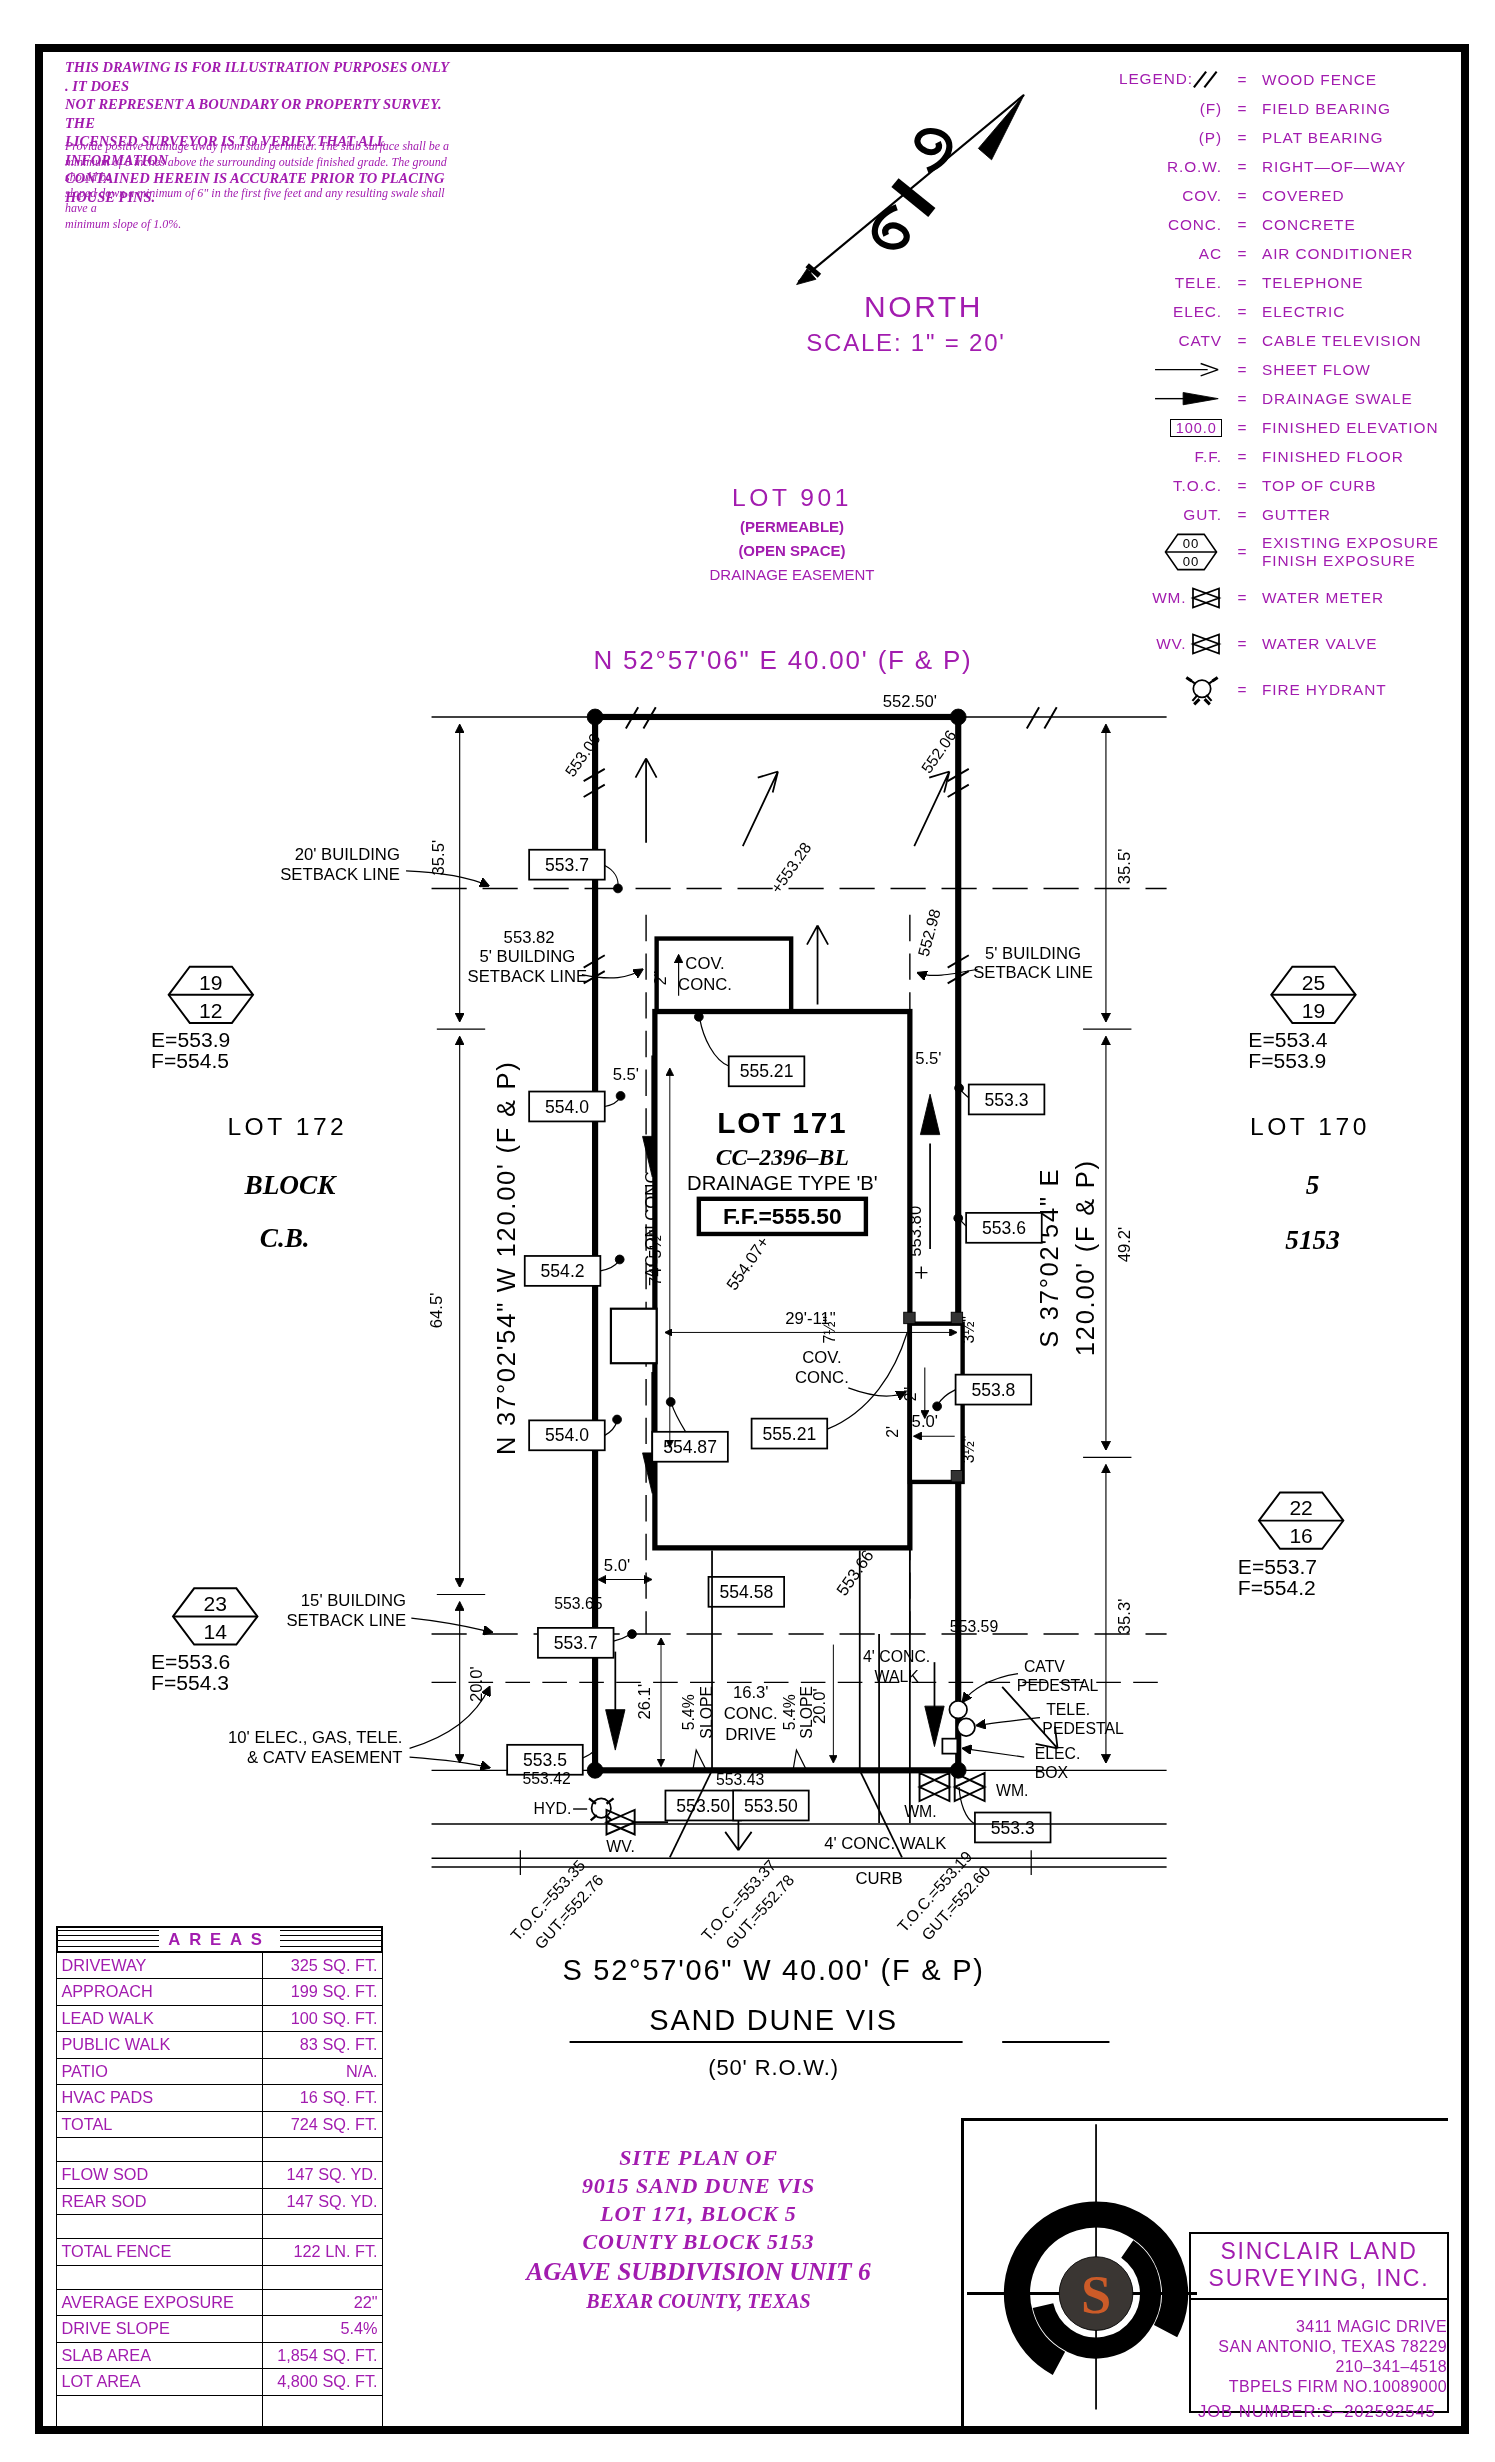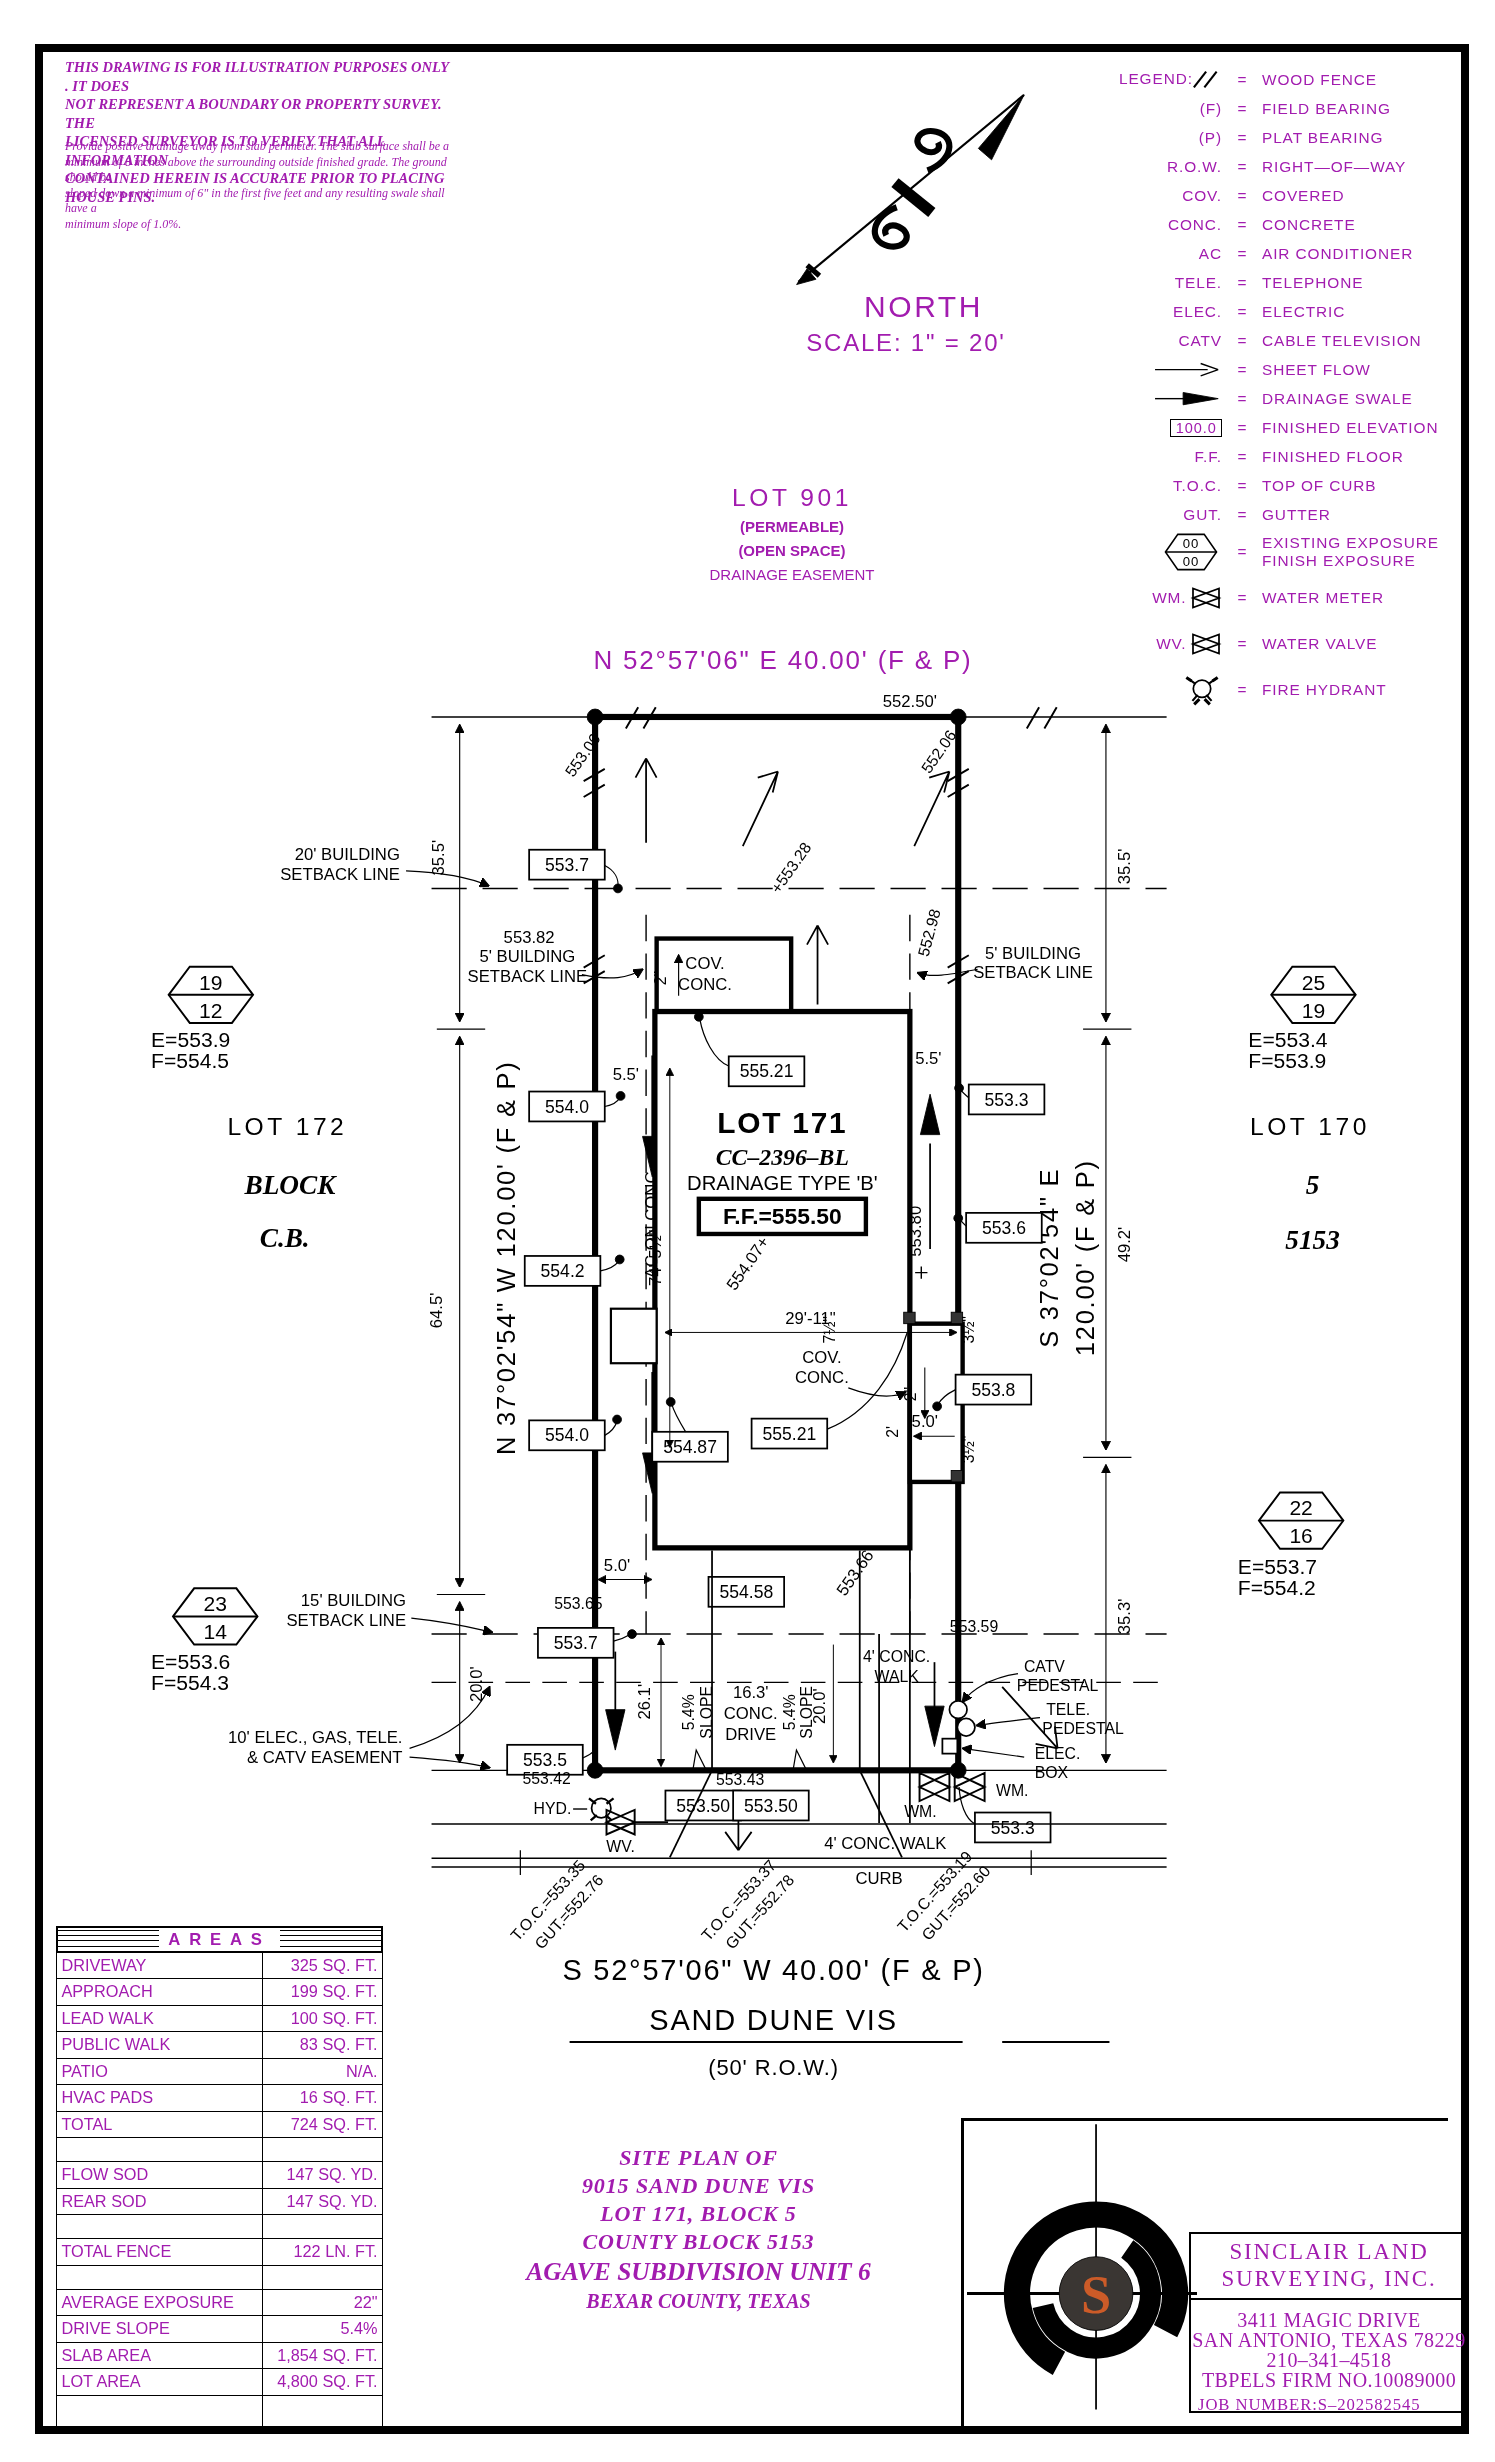--- a/index.html
+++ b/index.html
@@ -46,24 +46,24 @@
      font-family:"Liberation Serif","DejaVu Serif",serif;font-style:italic;font-weight:700;}
   .title-block .t1{font-size:22px;line-height:28px;letter-spacing:0.9px;}
   .title-block .t2{font-size:25.5px;line-height:32px;}
   .title-block .t3{font-size:20px;line-height:26px;}
   .drawnby{left:580px;top:2322px;width:317px;font-size:17.6px;line-height:26px;letter-spacing:0.9px;}
   .drawnby .val{display:inline-block;min-width:79px;text-align:center;border-bottom:1.8px solid #000;padding:0 7px;}
   
   .vdiv{left:961px;top:2118px;width:2.6px;height:309px;background:#000;}
   .hdiv{left:961px;top:2118px;width:487px;height:2.6px;background:#000;}
   
-  .surv-box{left:1189px;top:2232px;width:280px;height:181px;border:2.6px solid #000;box-sizing:border-box;font-family:Liberation Serif, serif;}
+  .surv-box{left:1189px;top:2232px;width:260px;height:181px;border:2.6px solid #000;box-sizing:border-box;}
   .surv-name{text-align:center;font-size:23px;letter-spacing:1.8px;line-height:27px;padding-top:4.4px;
              border-bottom:2.6px solid #000;padding-bottom:5.3px;}
-  .surv-addr{text-align:center;font-size:20px;line-height:20px;padding-top:10px;letter-spacing:0.4px;}
+  .surv-addr{text-align:right;font-size:16px;line-height:20px;padding-top:17px;letter-spacing:0.4px;}
   .surv-job{display:flex;justify-content:flex-start;padding:5.3px 7px 0 7px;font-size:16.7px;letter-spacing:0.9px;}
   svg text{fill:#000;font-family:"Liberation Sans","DejaVu Sans",sans-serif;}
   svg .t18{font-size:18px;} svg .t19{font-size:19px;} svg .t20{font-size:20px;}
   svg .t23{font-size:23px;} svg .t24{font-size:24px;}
   svg .t28{font-size:28px;letter-spacing:4px;}
   svg .bear{font-size:29px;letter-spacing:2px;}
   svg .big{font-size:34px;font-weight:700;letter-spacing:2px;}
   svg .ff{font-size:26px;font-weight:700;}
   svg .ser{font-family:"Liberation Serif","DejaVu Serif",serif;font-style:italic;font-weight:700;}
   svg .s33{font-size:33px;letter-spacing:2px;}

